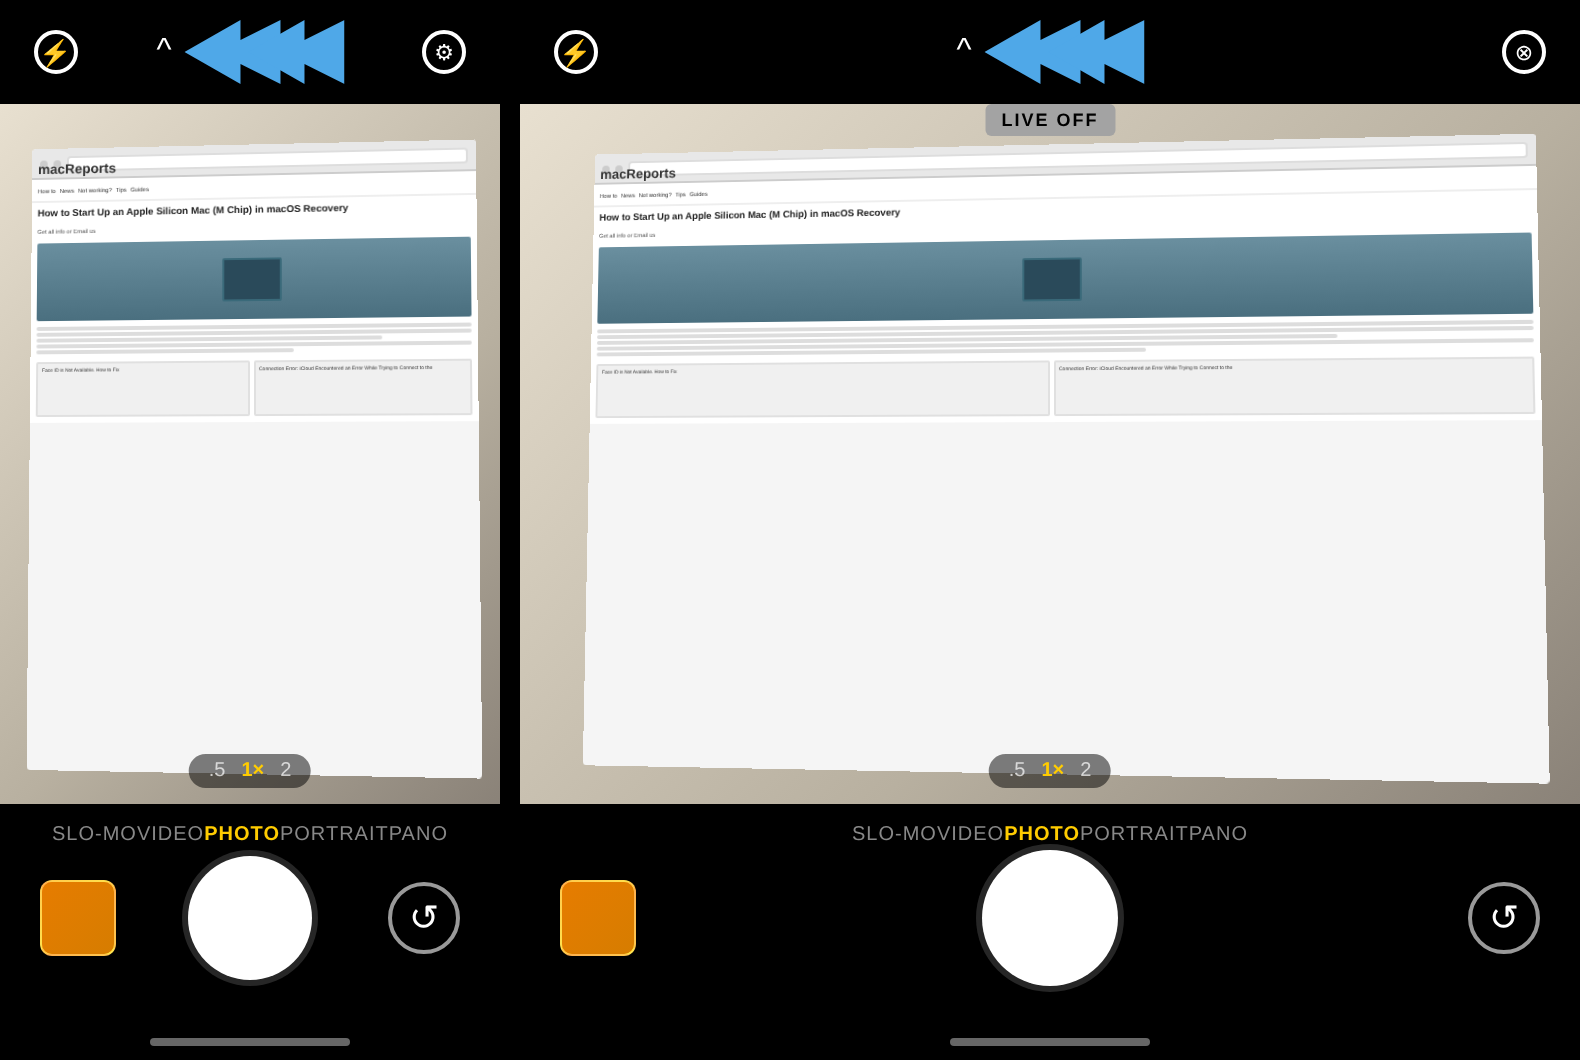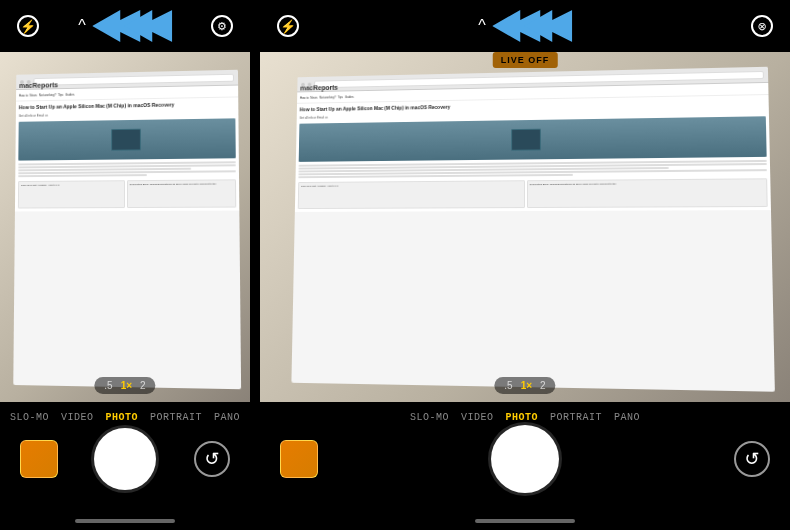--- a/index.html
+++ b/index.html
@@ -264,23 +264,22 @@
       height: 110px;
       background: #000;
       display: flex;
       flex-direction: column;
       align-items: center;
     }
 
     .mode-selector {
       display: flex;
       align-items: flex-end;
-      gap: 12px;
+      gap: 0;
       padding: 10px 0 6px;
-      font-family: Liberation Mono, monospace;
     }
 
     .mode-item {
       color: #888;
       font-size: 10px;
       letter-spacing: 0.5px;
       text-transform: uppercase;
       font-weight: 500;
     }
 
@@ -369,21 +368,21 @@
       background: rgba(255,255,255,0.4);
       border-radius: 2px;
     }
 
     
     .live-off-badge {
       position: absolute;
       top: 52px;
       left: 50%;
       transform: translateX(-50%);
-      background: #a16207;
+      background: #a3a3a3;
       color: #000;
       font-size: 9px;
       font-weight: 600;
       letter-spacing: 1px;
       padding: 3px 8px;
       border-radius: 3px;
       z-index: 20;
       text-transform: uppercase;
     }
 

